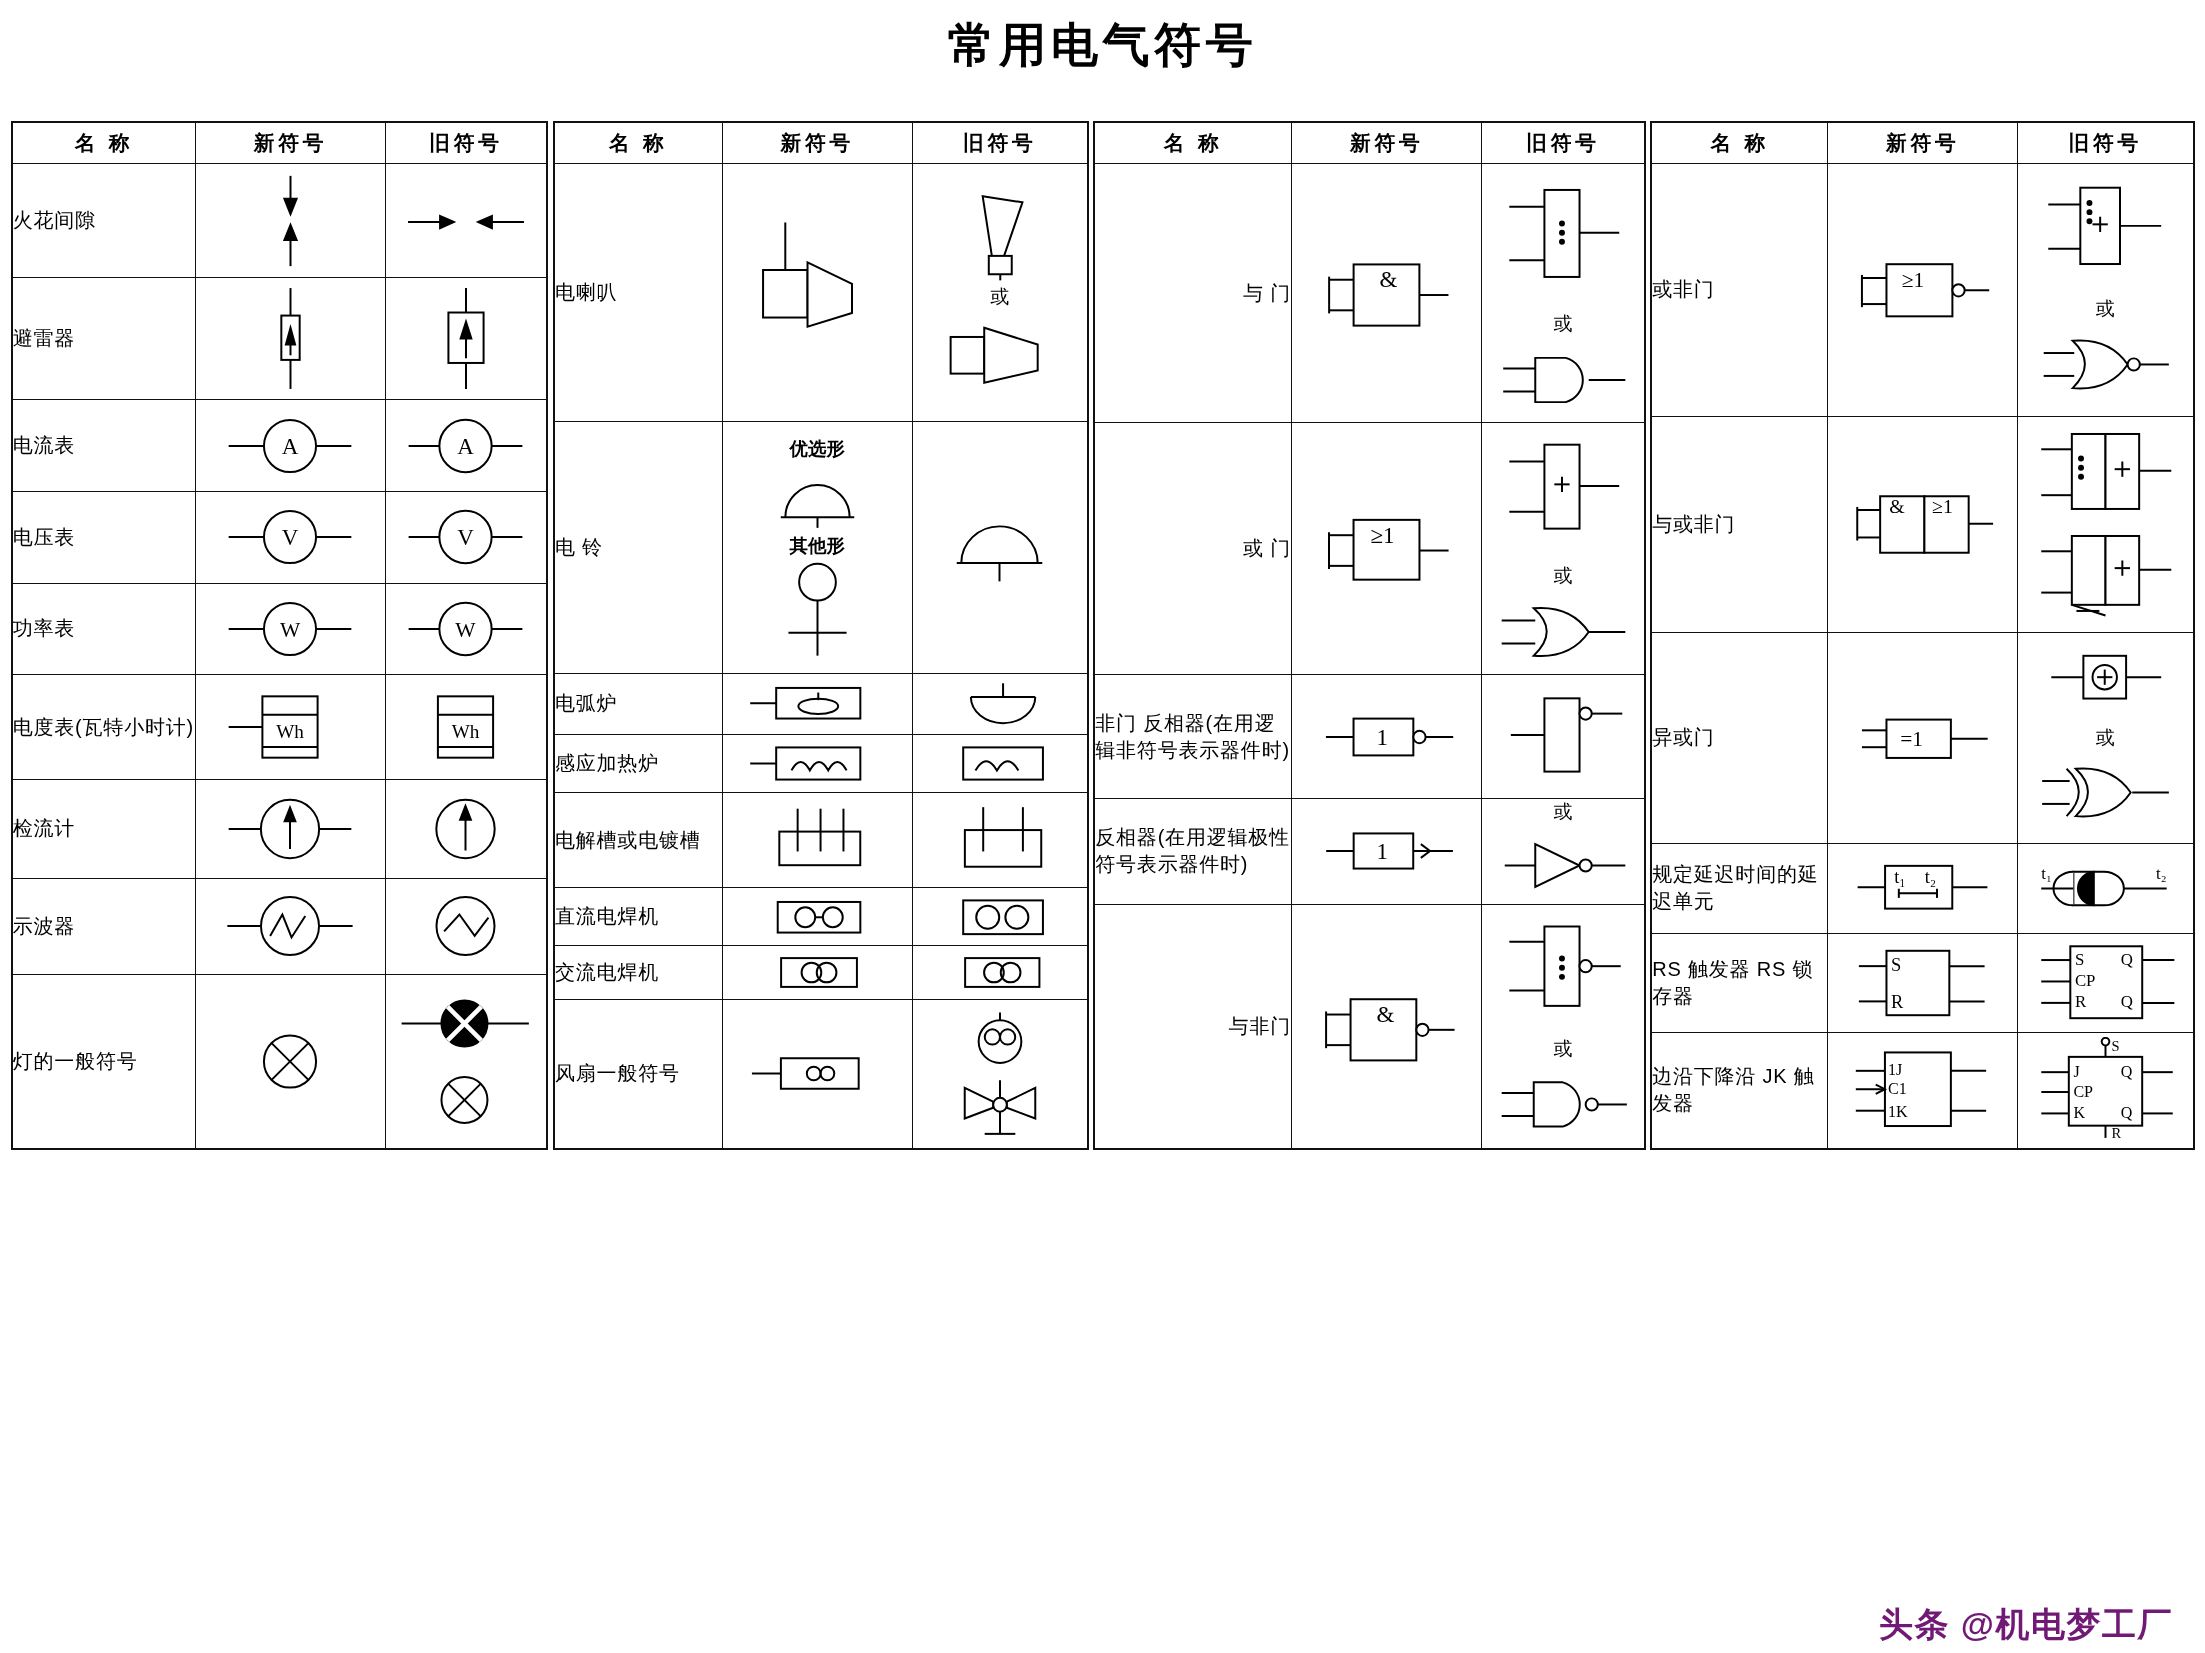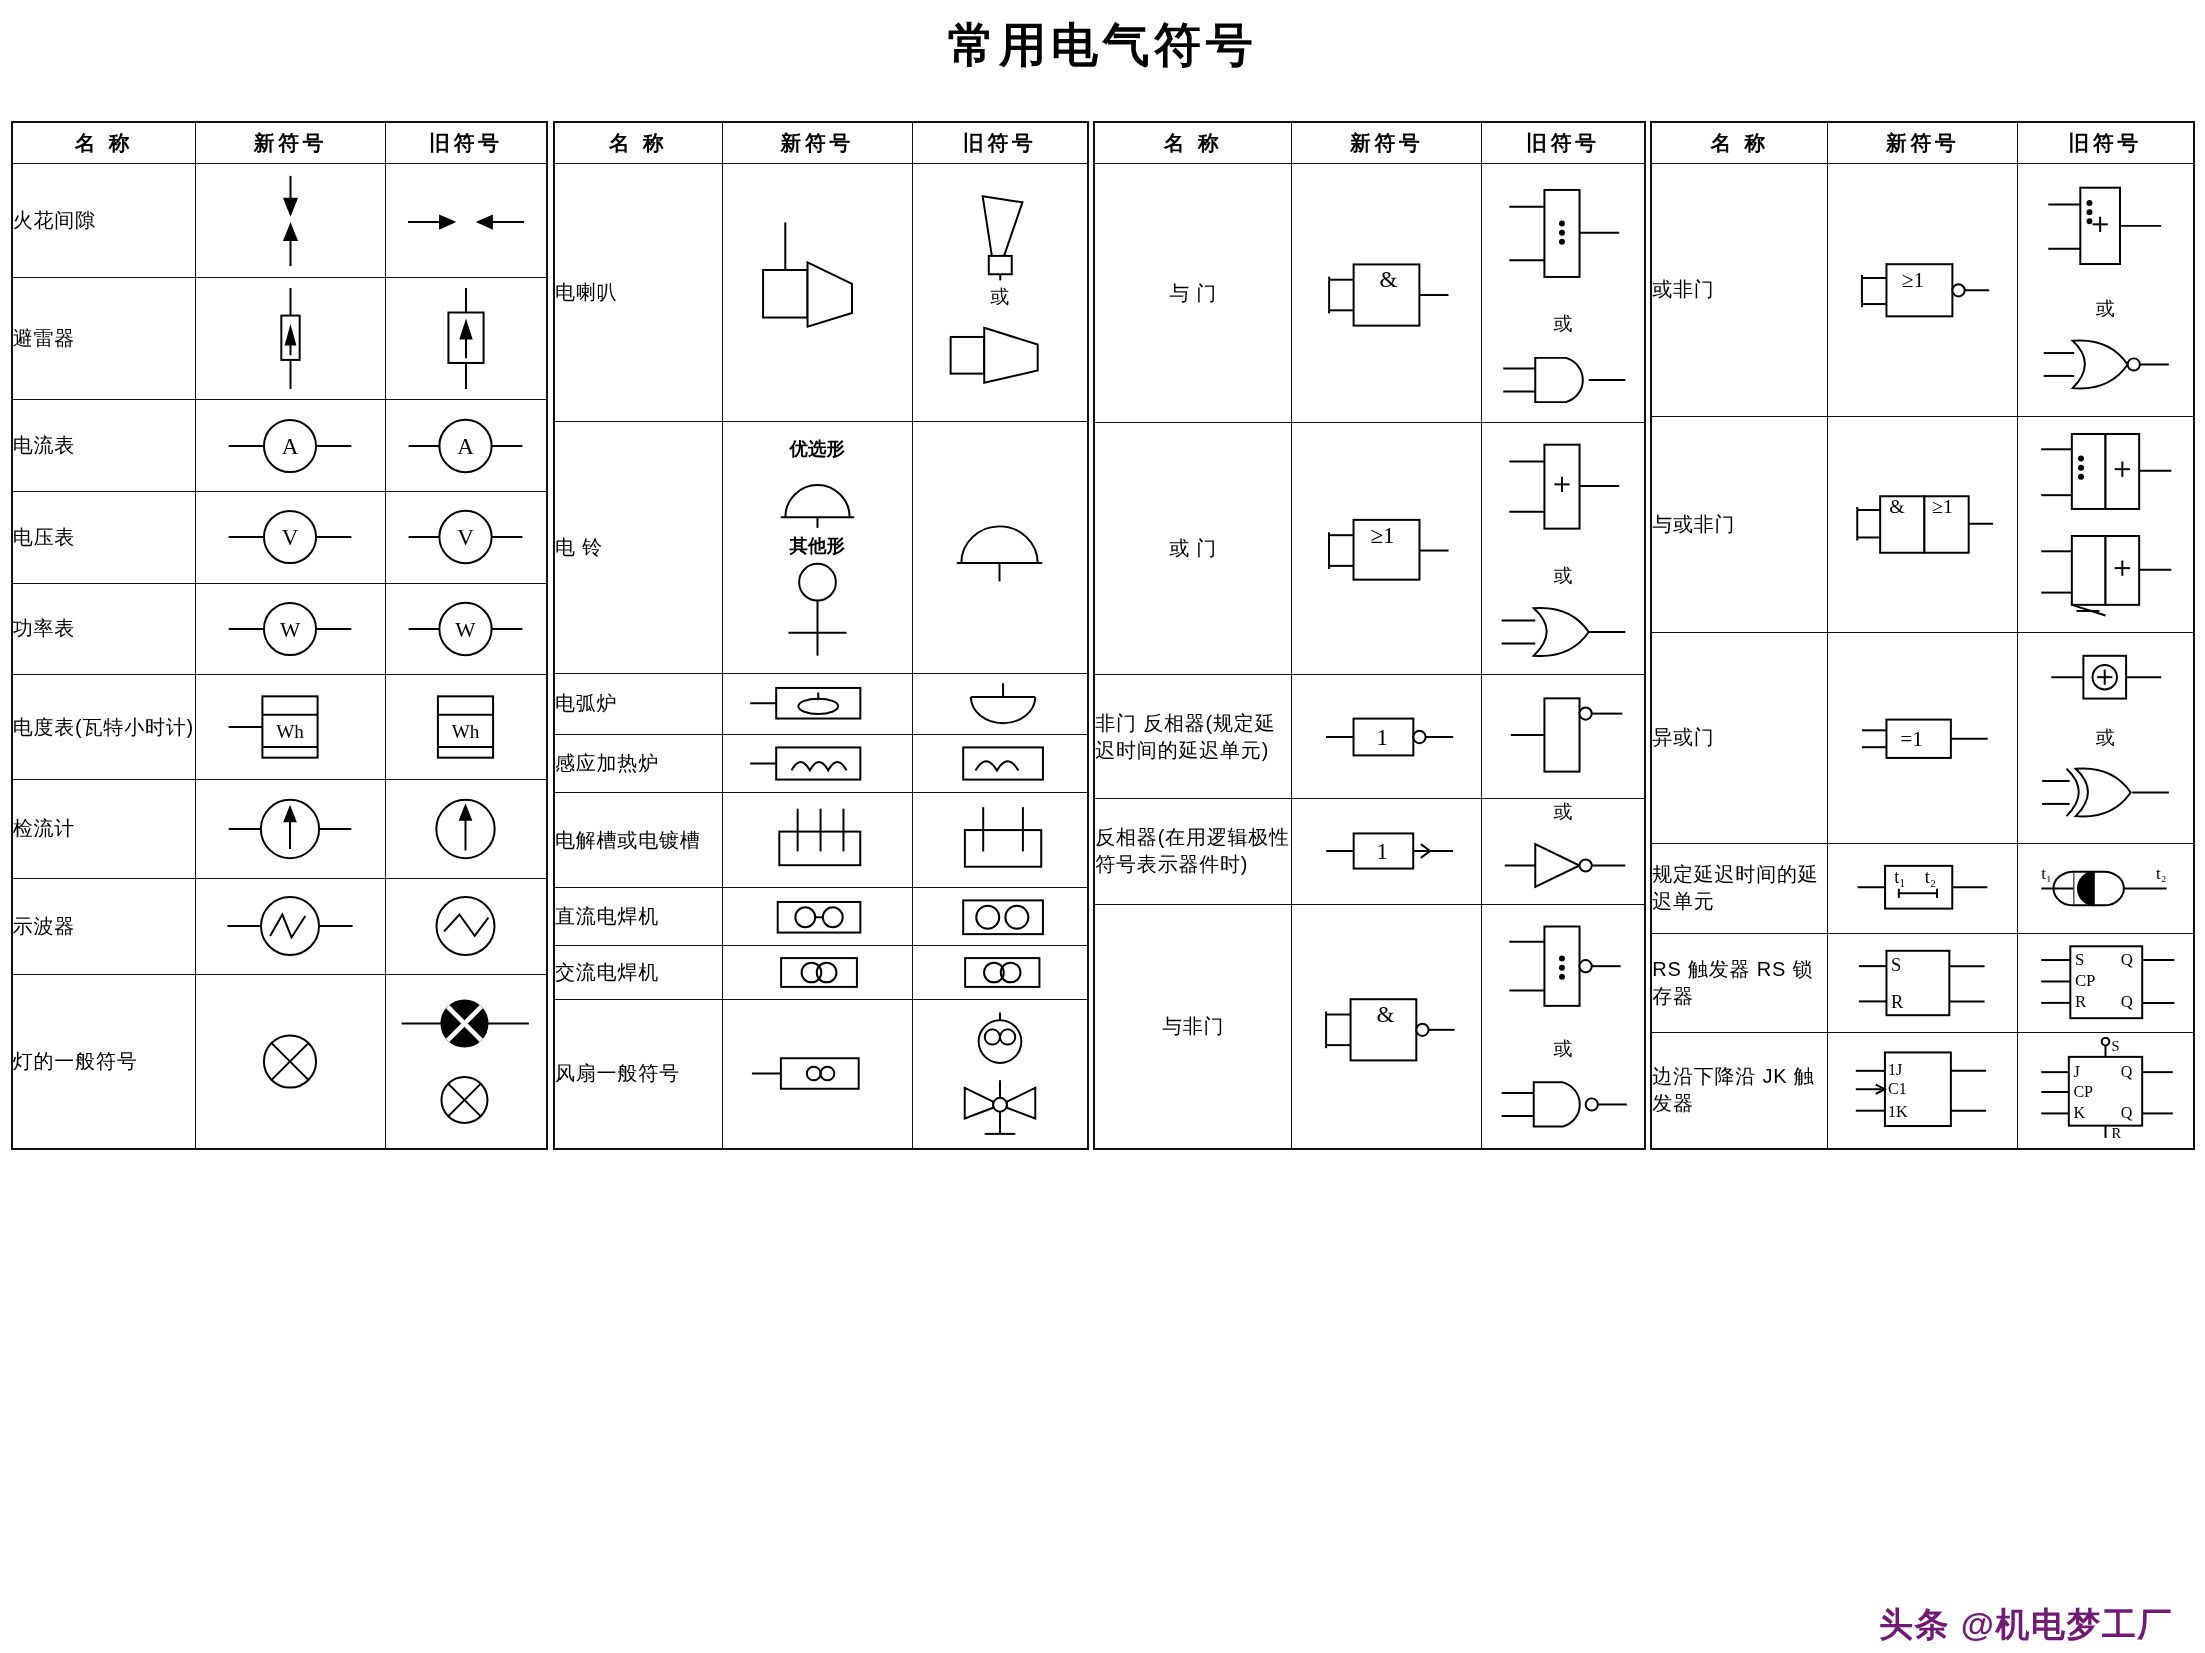--- a/index.html
+++ b/index.html
@@ -44,21 +44,21 @@
     text-align:center;
     font-family:"Liberation Sans","DejaVu Sans",sans-serif;
   }
   td.name{
     font-size:20px;
     line-height:1.35;
     padding:3.1px 6.1px;
     font-family:"Liberation Sans","DejaVu Sans",sans-serif;
     letter-spacing:0.8px;
   }
-  td.name.ctr{text-align:center;margin-left:6px;}
+  td.name.ctr{text-align:right;margin-left:6px;}
   td.sym{text-align:center;}
   .sym svg{display:block;margin:0 auto;}
   .dual{display:flex;flex-direction:column;align-items:center;justify-content:center;gap:1.5px;}
   .orlab{font-size:19px;font-family:"Liberation Sans","DejaVu Sans",sans-serif;}
   .smalllab{font-size:18.4px;font-weight:bold;font-family:"Liberation Sans","DejaVu Sans",sans-serif;}
   .watermark{
     position:absolute;
     right:32px;bottom:6.1px;
     font-size:34px;
     color:#701a75;
@@ -626,21 +626,21 @@
               <line x1="14" y1="40" x2="58" y2="40"></line>
               <line x1="14" y1="70" x2="58" y2="70"></line>
               <line x1="128" y1="55" x2="176" y2="55"></line>
             </g>
           </svg>
         </div>
       </td>
     </tr>
 
     <tr>
-      <td class="name">非门 反相器(规定延迟时间的延迟单元)</td>
+      <td class="name">非门 反相器(在用逻辑非符号表示器件时)</td>
       <td class="sym">
         <svg width="161" height="92" viewBox="0 0 210 120">
           <g stroke="#000" fill="none" stroke-width="2.6">
             <rect x="62" y="36" width="78" height="48" fill="#fff"></rect>
             <line x1="26" y1="60" x2="62" y2="60"></line>
             <circle cx="148" cy="60" r="8" fill="#fff"></circle>
             <line x1="156" y1="60" x2="192" y2="60"></line>
           </g>
           <text x="92" y="70" font-size="30" font-family="'Liberation Serif',serif">1</text>
         </svg>

